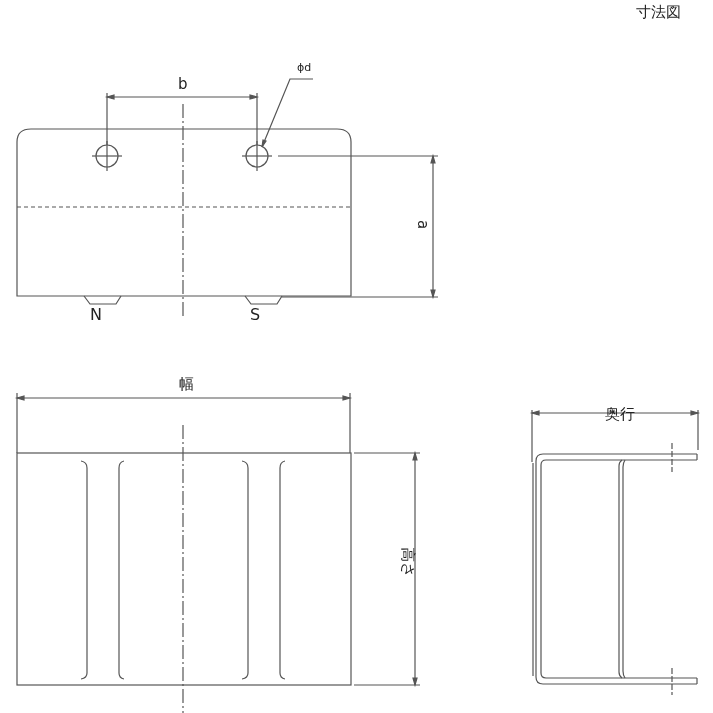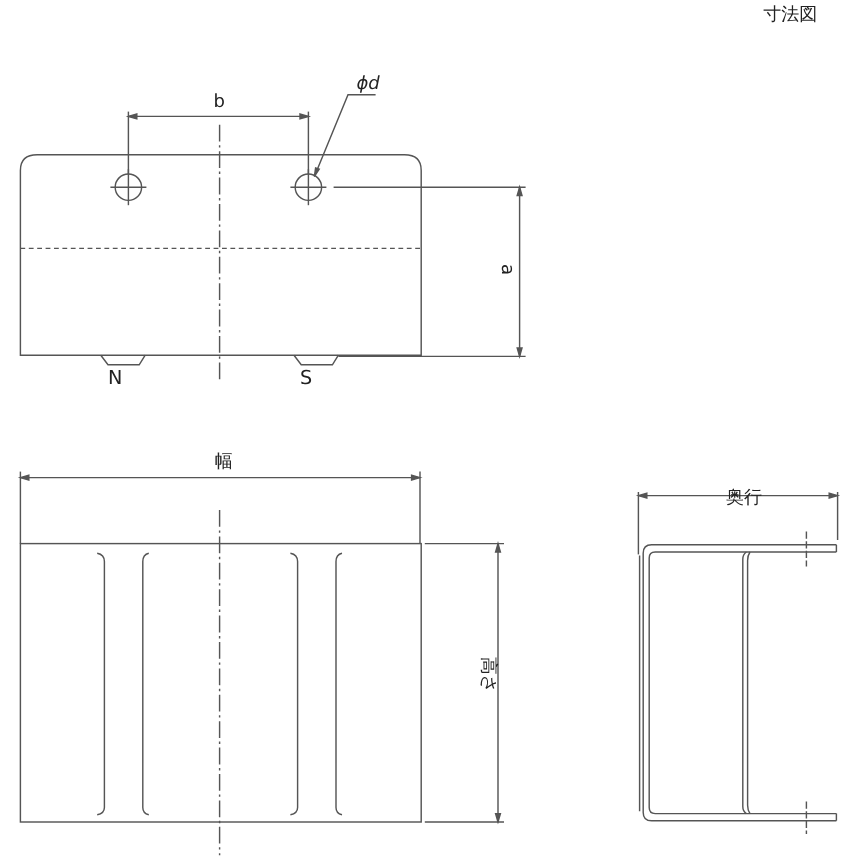--- a/index.html
+++ b/index.html
@@ -1,21 +1,21 @@
 <!DOCTYPE html>
 <html><head>
 <meta charset="utf-8">
 <style>
   html, body { margin: 0; padding: 0; background: #ffffff; }
   body { width: 713px; height: 713px; position: relative; overflow: hidden; font-family: "DejaVu Sans", sans-serif; }
   svg { position: absolute; left: 0; top: 0; }
   .lbl { position: absolute; color: #222; font-family: "DejaVu Sans", sans-serif; white-space: nowrap; line-height: 1; }
   .title { font-size: 15px; left: 636px; top: 5px; text-align: right; }
   .l-b { font-size: 15px; left: 178px; top: 77px; }
-  .l-d { font-size: 15px; left: 297px; top: 62px; font-style: italic; }
+  .l-d { font-size: 11px; left: 297px; top: 62px; }
   .l-a { font-size: 15px; left: 418px; top: 217px; transform: rotate(90deg); transform-origin: center; }
   .l-n { font-size: 16px; left: 90px; top: 307px; }
   .l-s { font-size: 16px; left: 250px; top: 307px; }
   .l-w { font-size: 15px; left: 179px; top: 377px; }
   .l-h { font-size: 15px; left: 392px; top: 555px; transform: rotate(90deg); transform-origin: center; }
   .l-depth { font-size: 15px; left: 605px; top: 407px; }
 </style>
 </head>
 <body>
 

